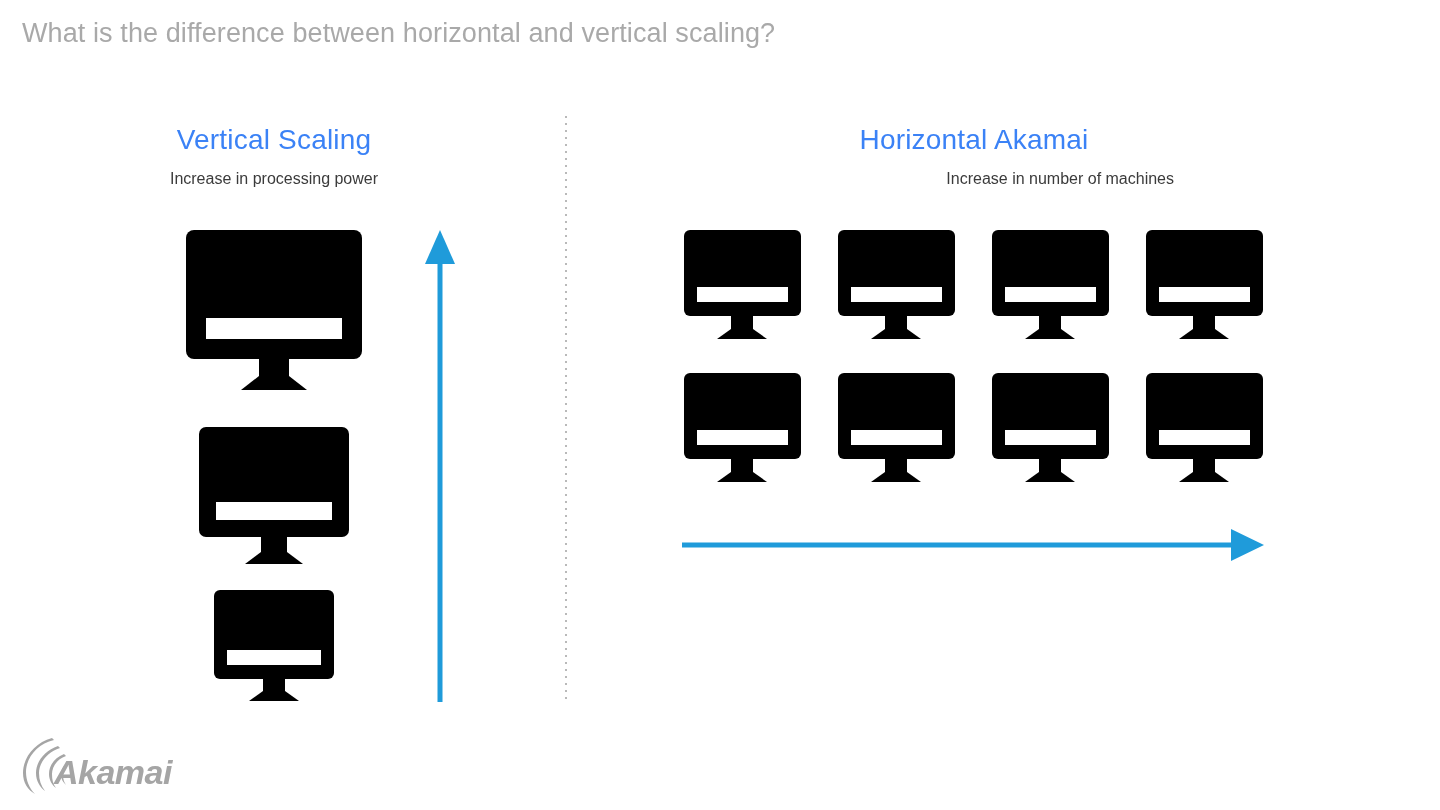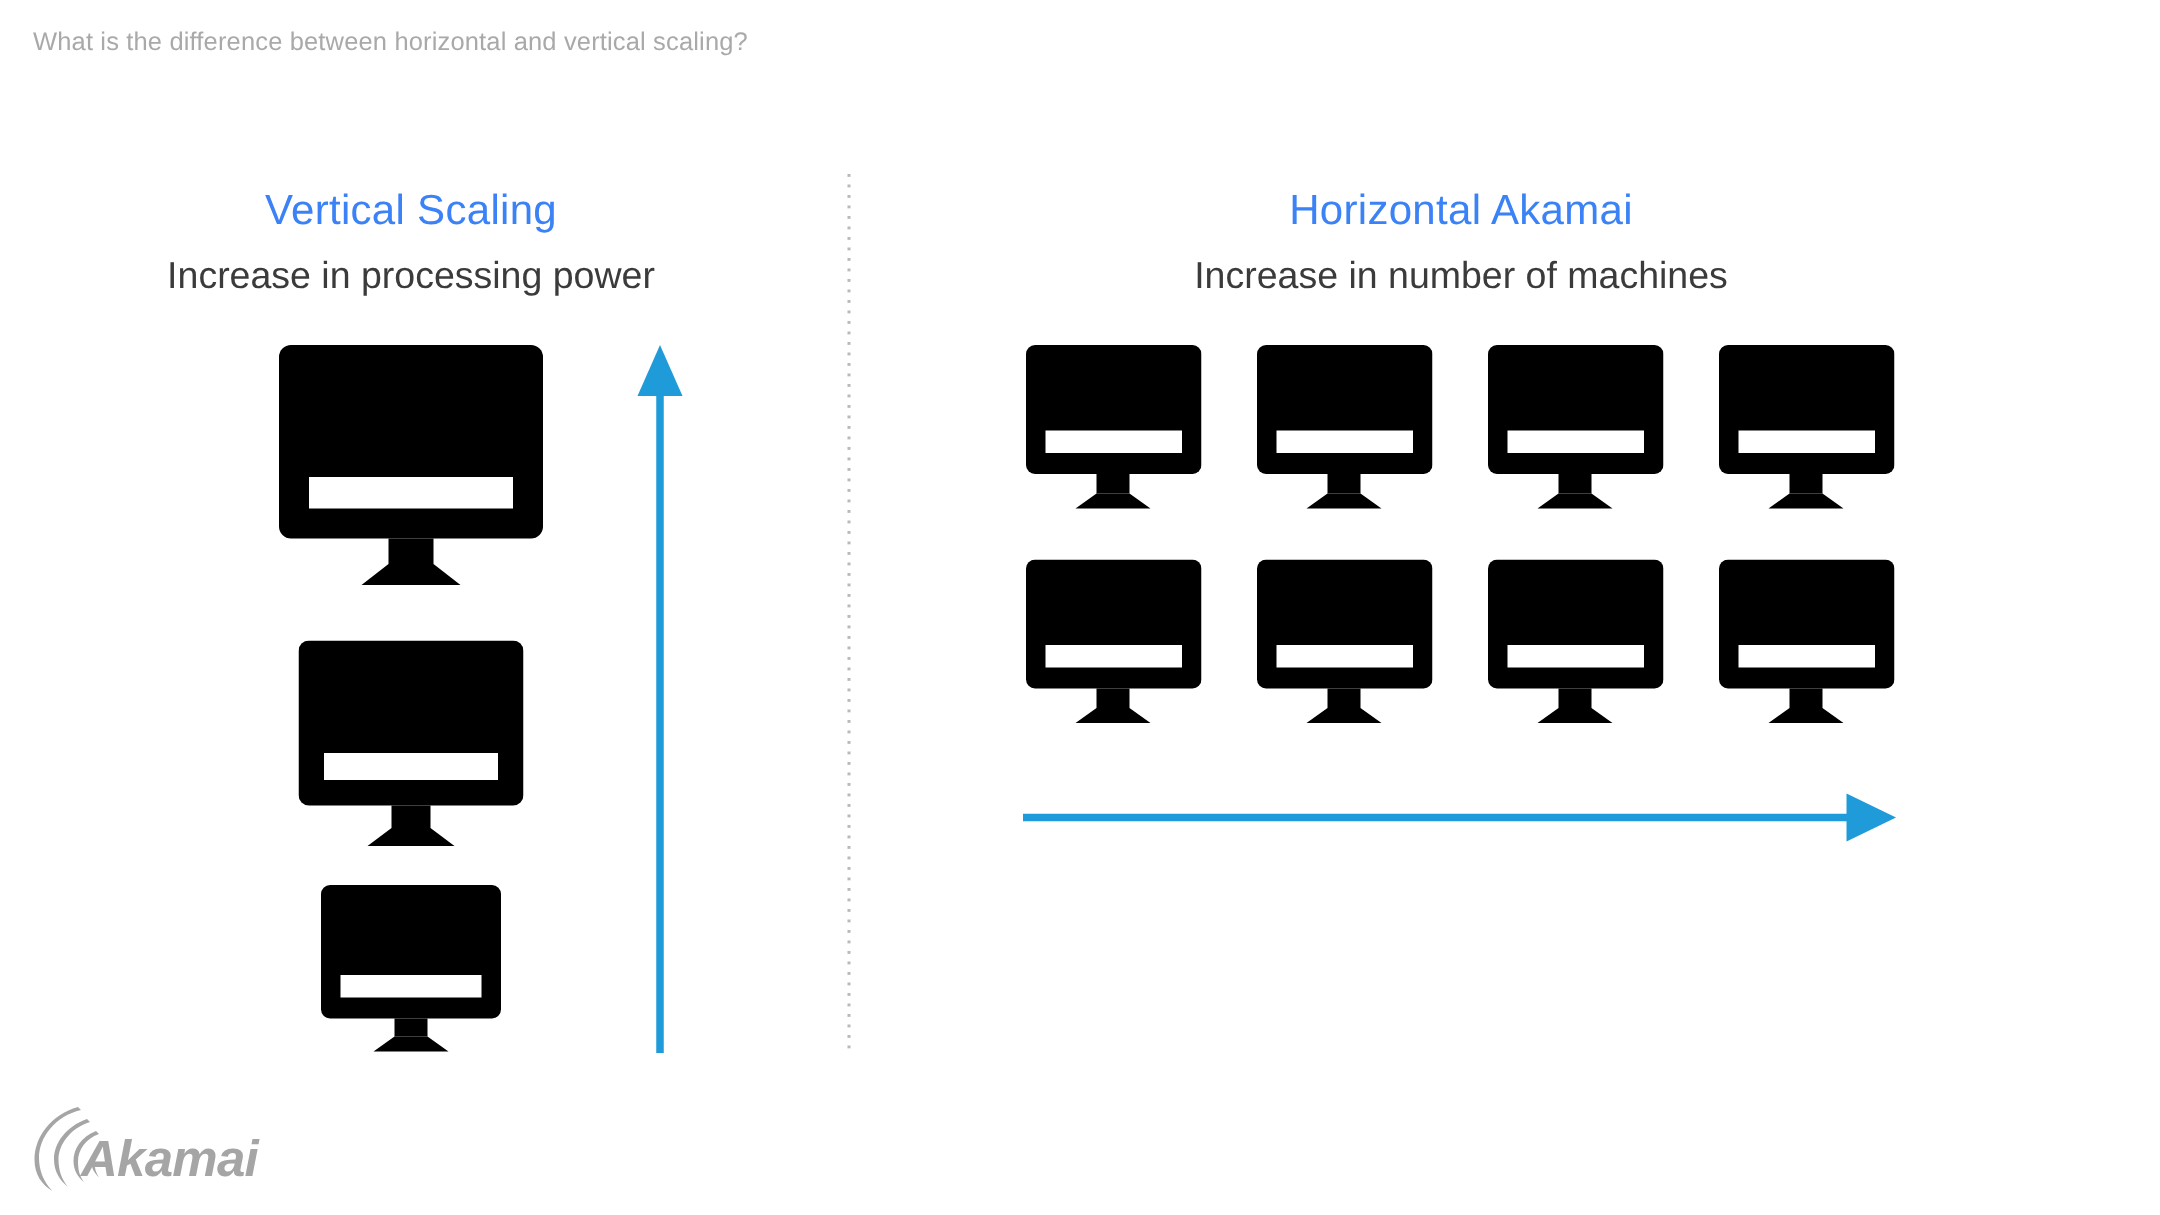--- a/index.html
+++ b/index.html
@@ -14,21 +14,21 @@
     overflow: hidden;
     font-family: "Liberation Sans", sans-serif;
     -webkit-font-smoothing: antialiased;
   }
 
   
   .slide-question {
     position: absolute;
     left: 22px;
     top: 18px;
-    font-size: 17px;
+    font-size: 27px;
     font-weight: 400;
     color: #a9a9a9;
     letter-spacing: 0.1px;
     white-space: nowrap;
   }
 
   
   .divider {
     position: absolute;
     left: 565px;
@@ -47,32 +47,32 @@
     text-align: center;
     font-size: 28px;
     font-weight: 400;
     color: #3b82f6;
     white-space: nowrap;
     letter-spacing: 0.2px;
   }
   .panel-sub {
     position: absolute;
     text-align: center;
-    font-size: 25px;
+    font-size: 16px;
     font-weight: 400;
     color: #3b3b3b;
     white-space: nowrap;
   }
 
   
   #vertical-title { left: 74px; top: 124px; width: 400px; }
   #vertical-sub   { left: 74px; top: 170px; width: 400px; }
   
   #horizontal-title { left: 774px; top: 124px; width: 400px; }
-  #horizontal-sub   { left: 774px; top: 170px; width: 400px; }
+  #horizontal-sub   { left: 774px; top: 170px; width: 400px; text-align: right; }
 
   
   .monitor {
     position: absolute;
     display: block;
   }
   .monitor svg { display: block; width: 100%; height: 100%; }
 
   
   #monitor-v-large { left: 186px; top: 230px; width: 176px; height: 164px; }

